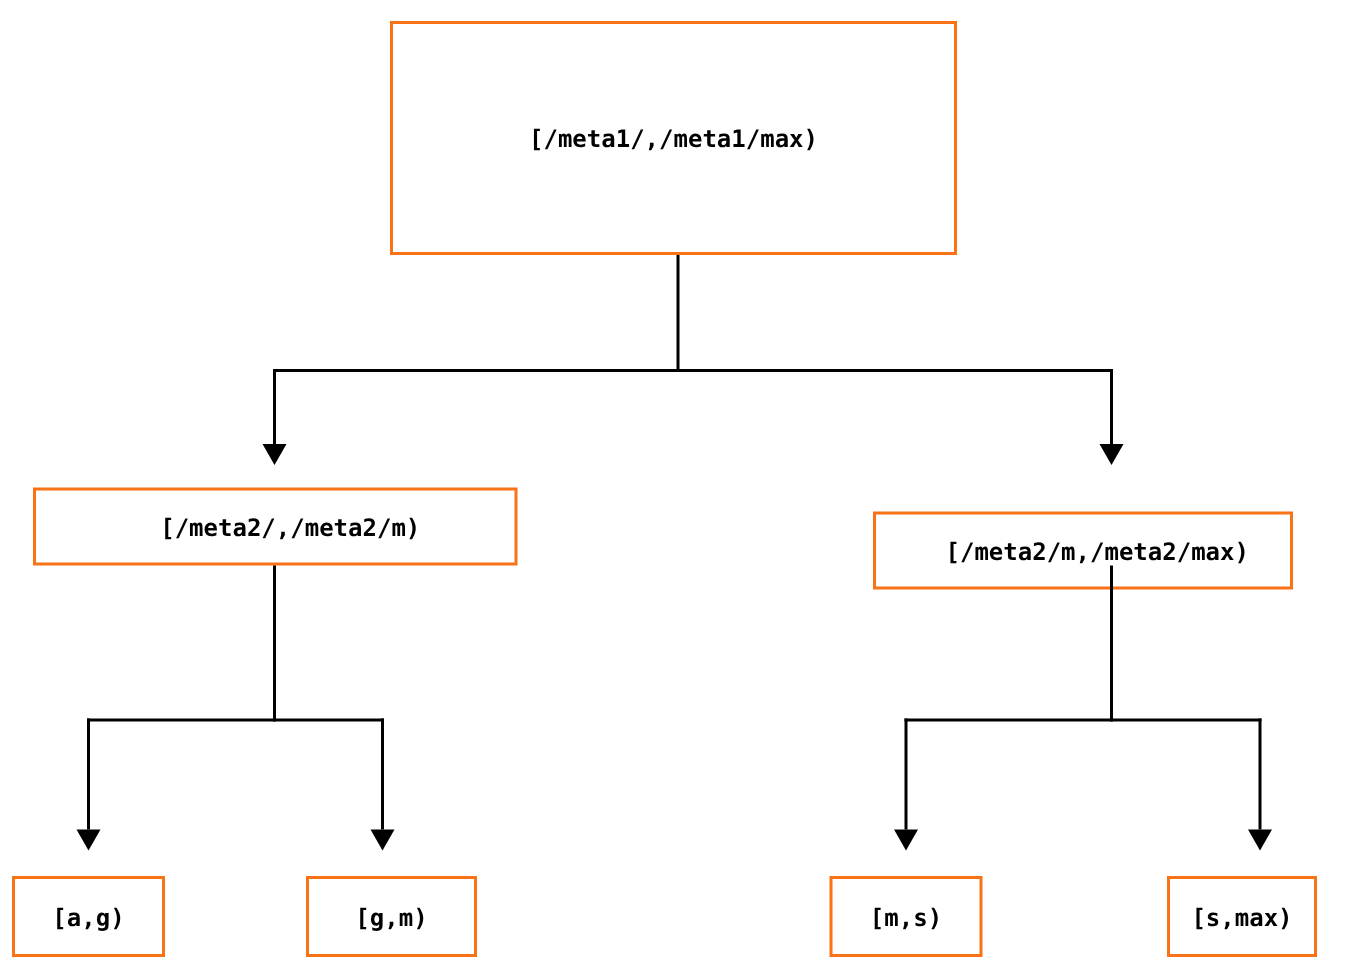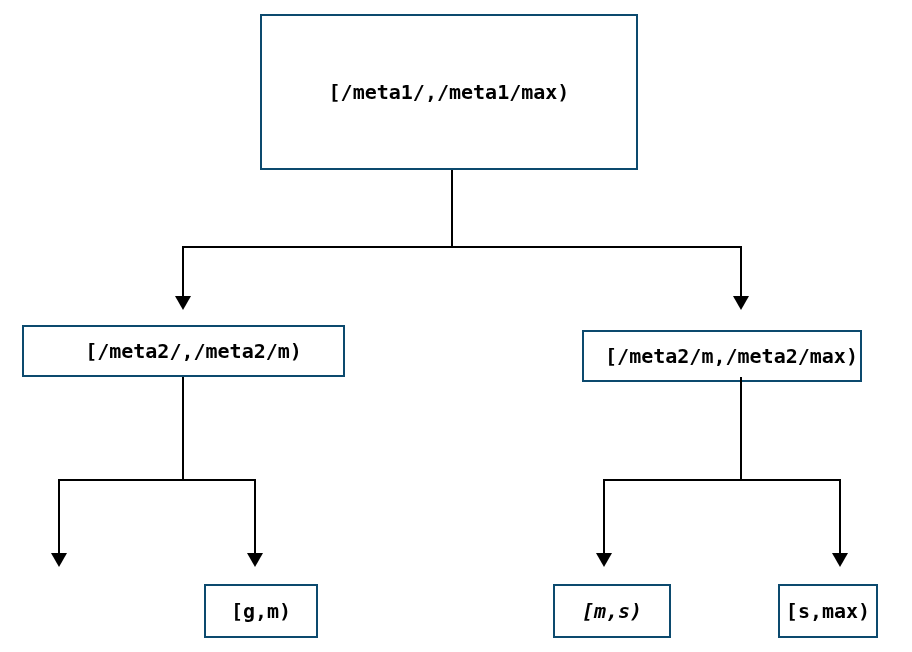--- a/index.html
+++ b/index.html
@@ -11,51 +11,51 @@
     position: relative;
     width: 912px;
     height: 652px;
     background: #ffffff;
     font-family: "DejaVu Sans Mono", "Liberation Mono", monospace;
     overflow: hidden;
   }
   .node {
     position: absolute;
     box-sizing: border-box;
-    border: 2px solid #0c4a6e;
+    border: 2px solid #f97316;
     background: #ffffff;
     display: flex;
     align-items: center;
     justify-content: center;
     color: #000000;
-    font-size: 20px;
+    font-size: 16px;
     font-weight: bold;
     white-space: nowrap;
     letter-spacing: 0;
   }
   .edge {
     position: absolute;
     background: #000000;
   }
   .arrowhead {
     position: absolute;
     width: 0;
     height: 0;
     border-left: 8px solid transparent;
     border-right: 8px solid transparent;
     border-top: 14px solid #000000;
   }
 
   
   #node-root   { left: 260px; top: 14px;  width: 378px; height: 156px; }
   #node-left   { left: 22px;  top: 325px; width: 323px; height: 52px; padding-left: 20px; }
-  #node-right  { left: 582px; top: 330px; width: 280px; height: 52px; padding-left: 19px; }
+  #node-right  { left: 582px; top: 341px; width: 280px; height: 52px; padding-left: 19px; }
   #node-leaf-ag   { left: 8px;   top: 584px; width: 102px; height: 54px; }
   #node-leaf-gm   { left: 204px; top: 584px; width: 114px; height: 54px; }
-  #node-leaf-ms   { left: 553px; top: 584px; width: 118px; height: 54px; font-style: italic; }
+  #node-leaf-ms   { left: 553px; top: 584px; width: 102px; height: 54px; }
   #node-leaf-smax { left: 778px; top: 584px; width: 100px; height: 54px; }
 
   
   #e1-stem   { left: 451px; top: 170px; width: 2px;  height: 78px; }
   #e1-rail   { left: 182px; top: 246px; width: 560px; height: 2px; }
   #e1-drop-l { left: 182px; top: 246px; width: 2px;  height: 50px; }
   #e1-drop-r { left: 740px; top: 246px; width: 2px;  height: 50px; }
   #e1-arrow-l { left: 175px; top: 296px; }
   #e1-arrow-r { left: 733px; top: 296px; }
 
@@ -79,20 +79,21 @@
 <body>
 
 <div id="canvas">
 
   <div class="node" id="node-root">[/meta1/,/meta1/max)</div>
 
   <div class="node" id="node-left">[/meta2/,/meta2/m)</div>
 
   <div class="node" id="node-right">[/meta2/m,/meta2/max)</div>
 
+  <div class="node" id="node-leaf-ag">[a,g)</div>
 
   <div class="node" id="node-leaf-gm">[g,m)</div>
 
   <div class="node" id="node-leaf-ms">[m,s)</div>
 
   <div class="node" id="node-leaf-smax">[s,max)</div>
 
   <div class="edge" id="e1-stem"></div>
   <div class="edge" id="e1-rail"></div>
   <div class="edge" id="e1-drop-l"></div>

